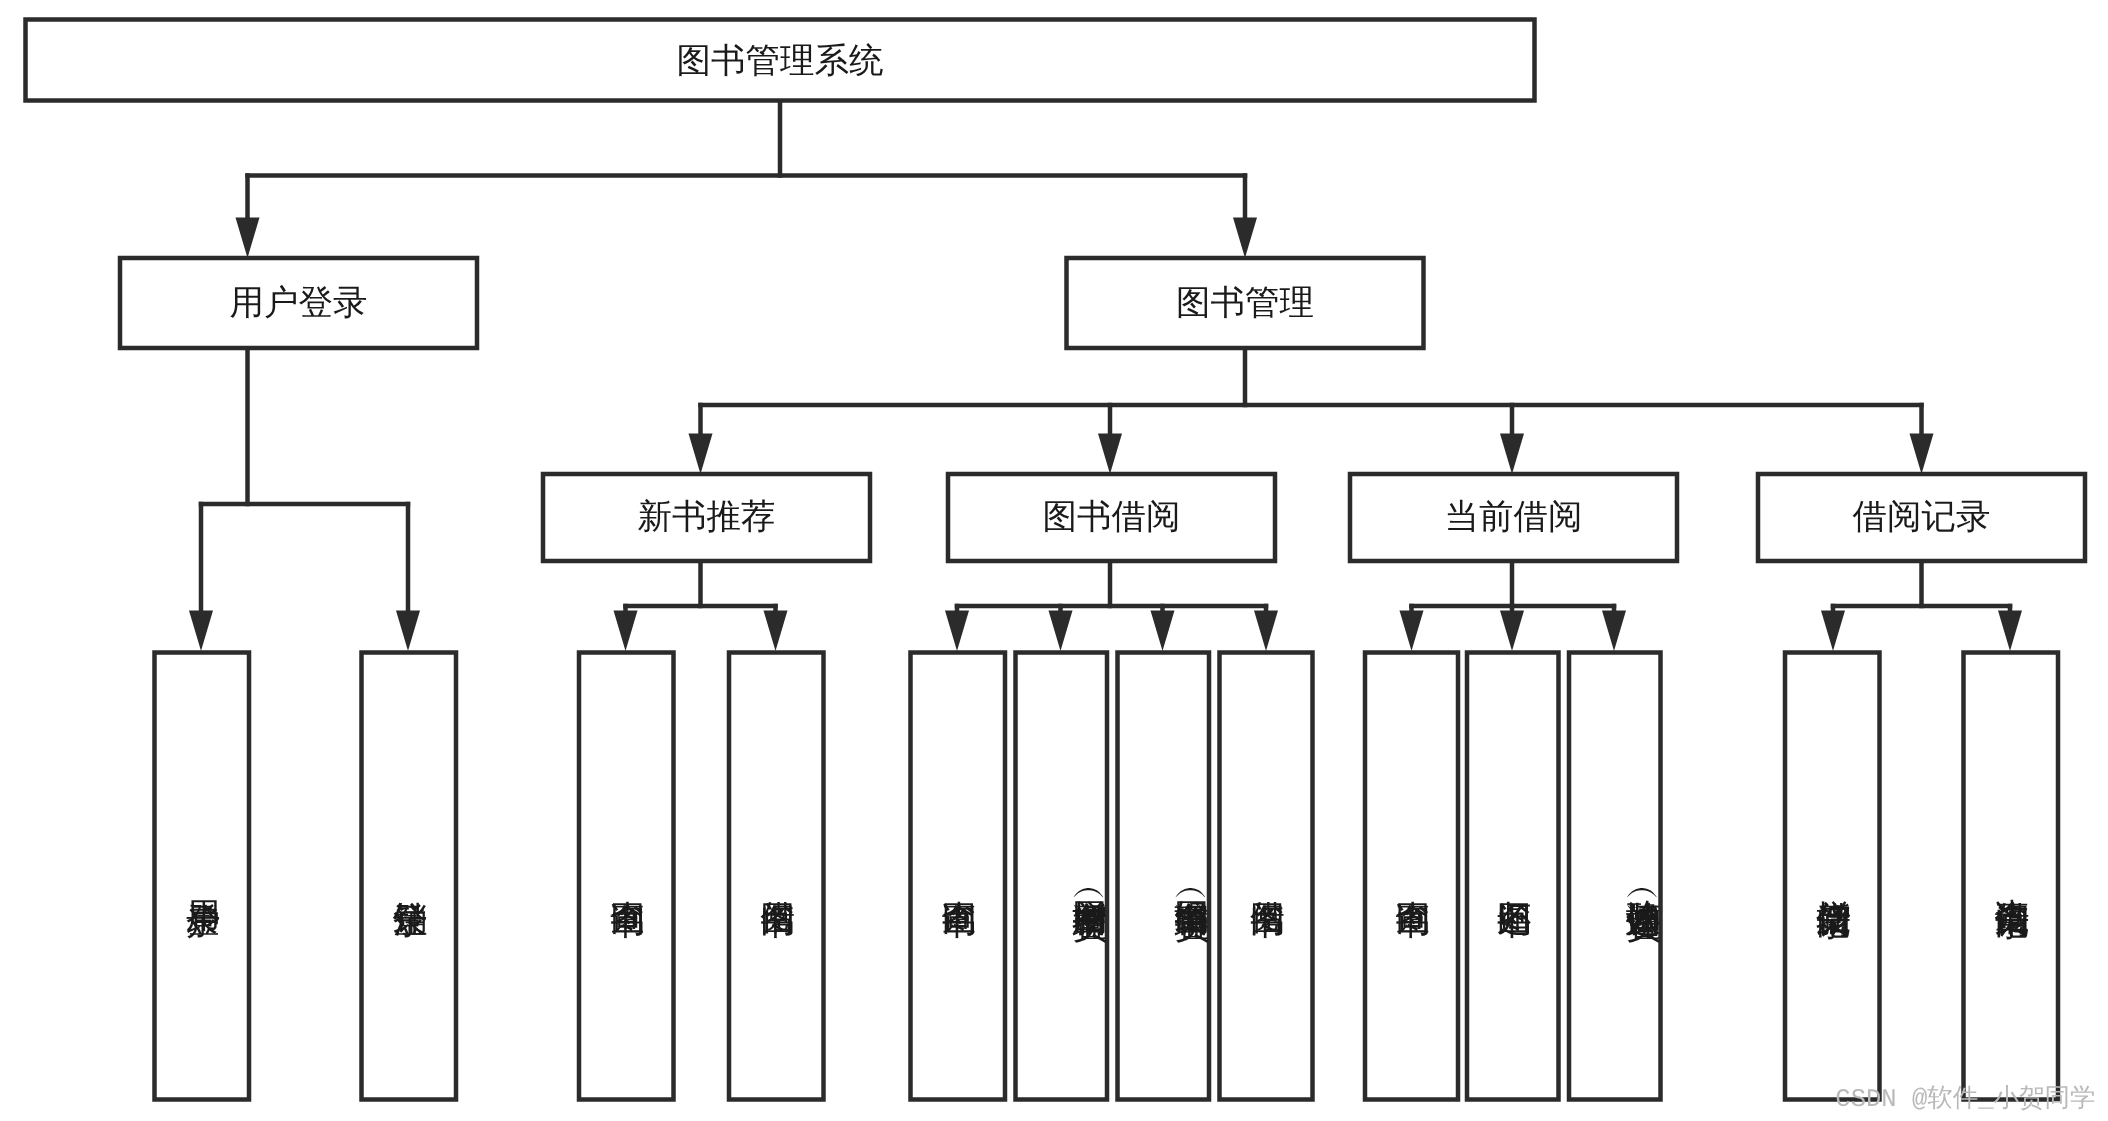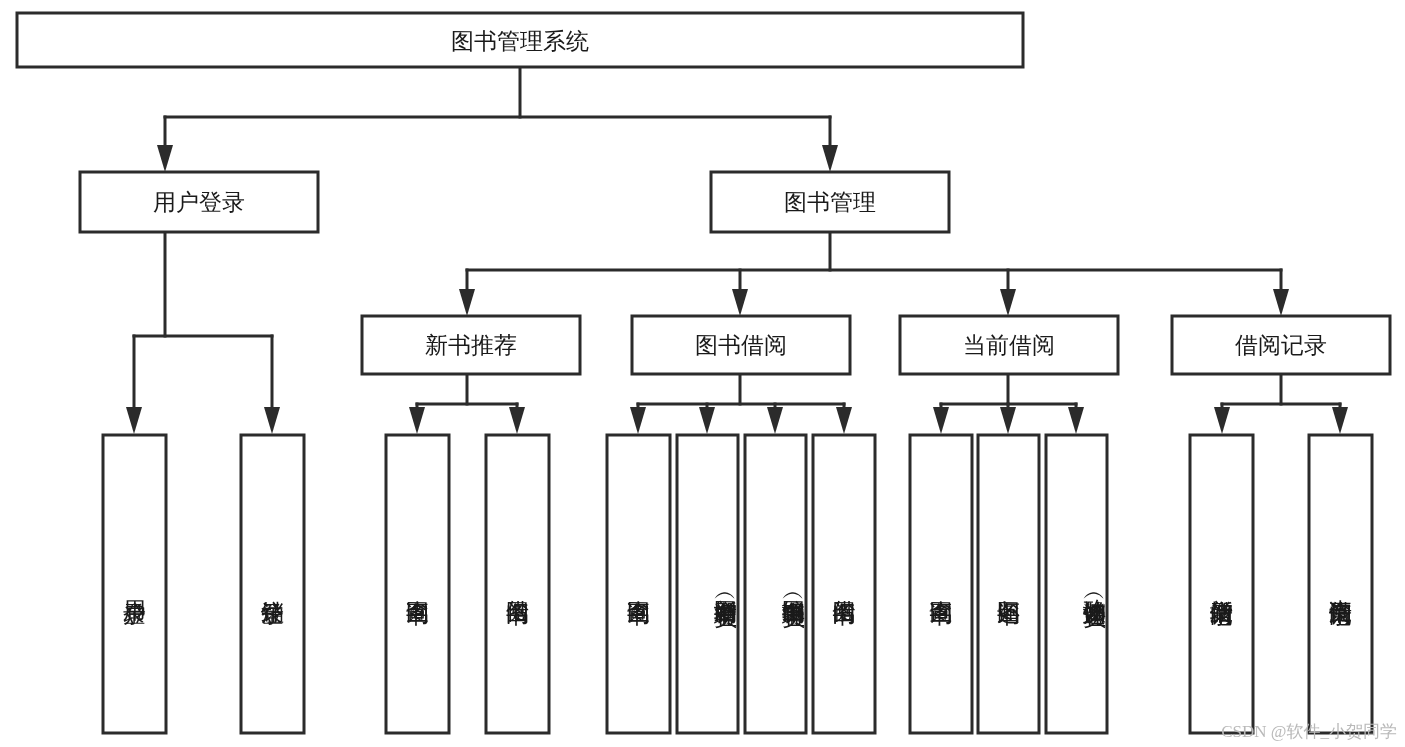--- a/index.html
+++ b/index.html
@@ -25,21 +25,21 @@
     writing-mode:vertical-rl;text-orientation:upright;
     font-size:23px;line-height:1.08;color:#1a1a1a;
     letter-spacing:1px;
     white-space:nowrap;
     pointer-events:none;
     font-family:"DejaVu Sans","Liberation Sans",sans-serif;
   }
   #watermark{
     position:absolute;right:8px;bottom:4px;
     font-size:17px;color:#b9b9b9;
-    font-family:Liberation Serif, serif;
+    font-family:Liberation Mono, monospace;
     pointer-events:none;
   }
 </style>
 </head>
 <body>
 
 <div id="diagram-root">
 
   <svg width="1405" height="747" viewBox="0 0 1405 747">
 

